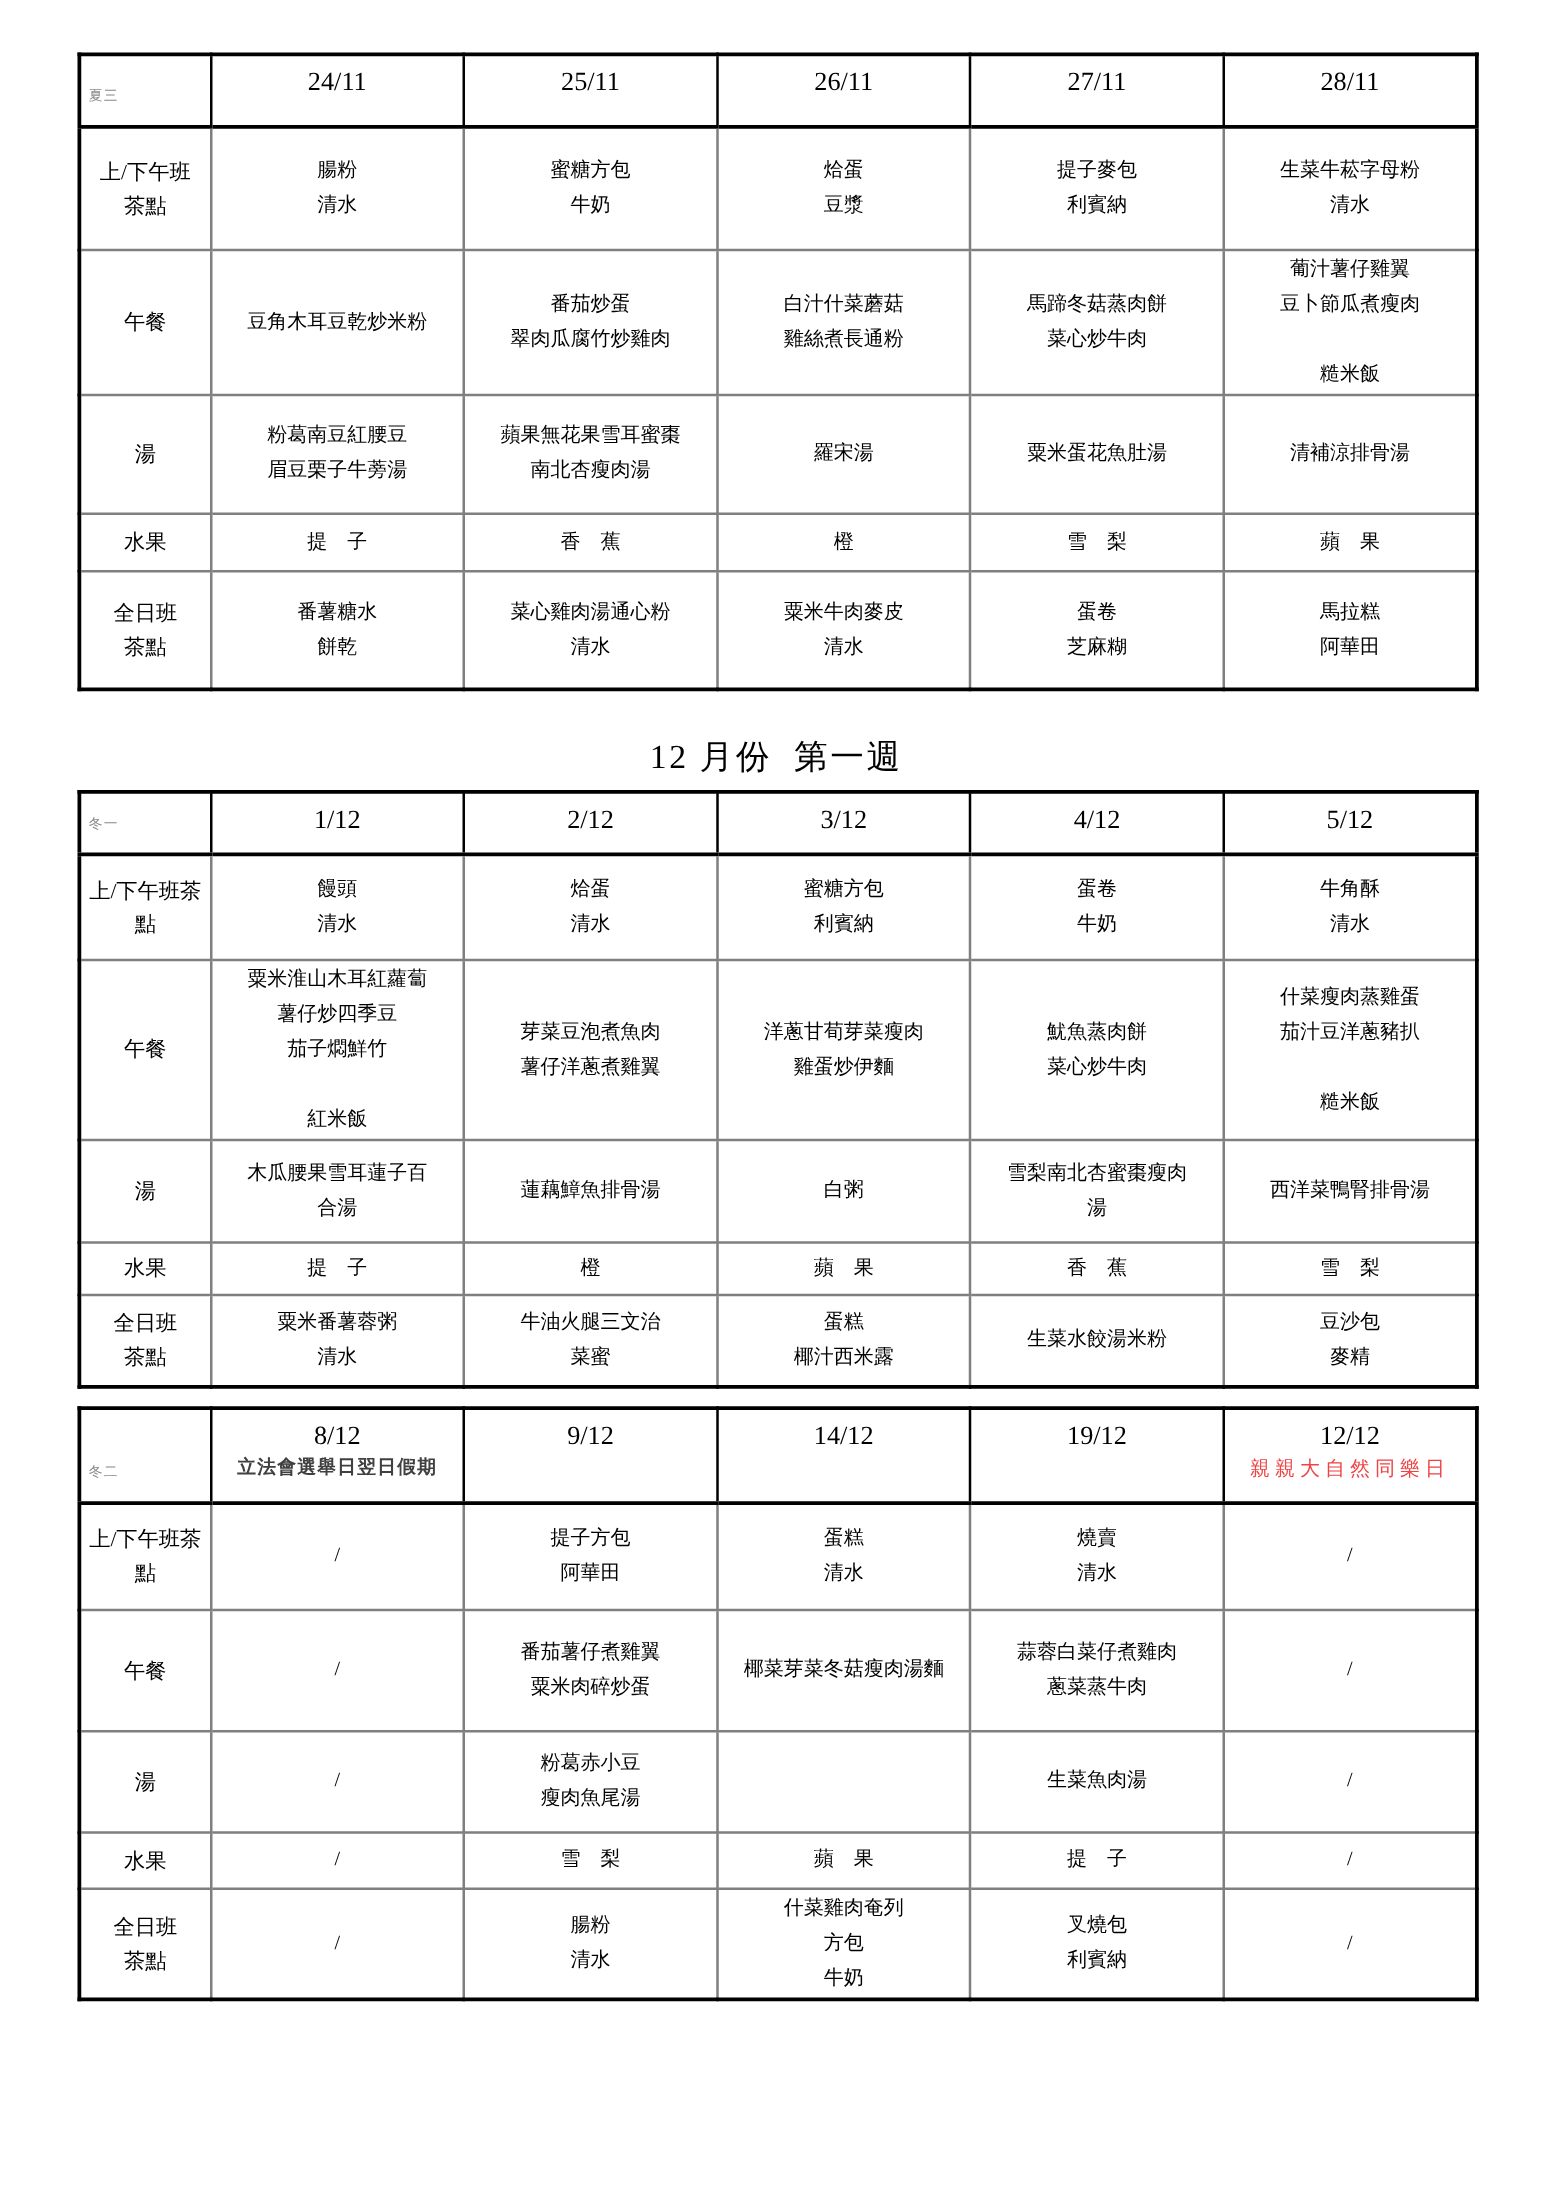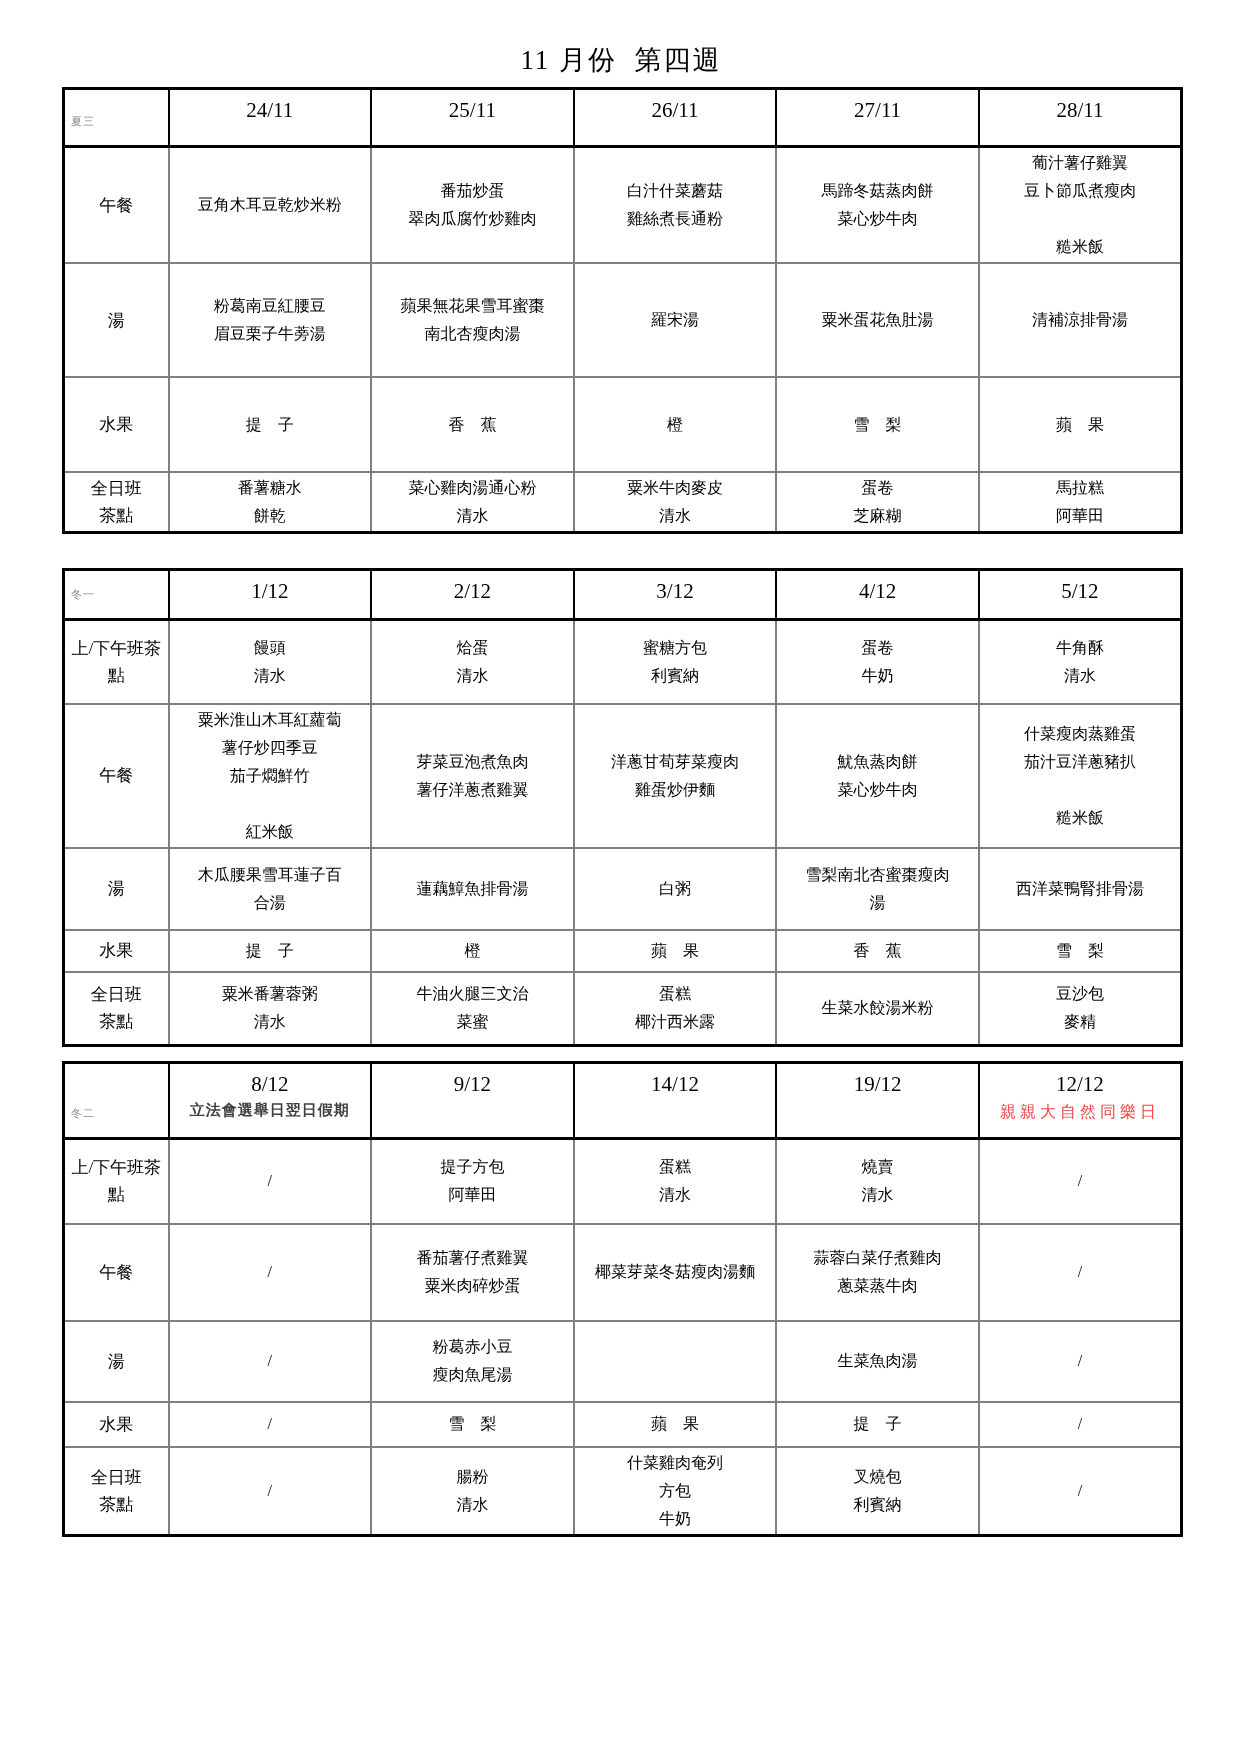--- a/index.html
+++ b/index.html
@@ -45,21 +45,20 @@
   .t2 tbody tr:nth-child(2){height:97px}
   .t2 tbody tr:nth-child(3){height:81px}
   .t2 tbody tr:nth-child(4){height:45px}
   .t2 tbody tr:nth-child(5){height:81px}
 </style>
 </head>
 <body>
 
 <div class="doc" id="tables-root">
     <section class="sec sec0">
-      <h2 class="title">11 月份  第四週</h2>
       <table class="menu t0">
         <colgroup>
           <col style="width: 105px;">
           <col style="width: 202.6px;">
           <col style="width: 202.6px;">
           <col style="width: 202.6px;">
           <col style="width: 202.6px;">
           <col style="width: 202.6px;">
         </colgroup>
         <thead>
@@ -78,20 +77,28 @@
             </th>
             <th class="date">
               <div class="date-num">27/11</div>
             </th>
             <th class="date">
               <div class="date-num">28/11</div>
             </th>
           </tr>
         </thead>
         <tbody>
+          <tr>
+            <th class="rowlabel">上/下午班<br>茶點</th>
+            <td>腸粉<br>清水</td>
+            <td>蜜糖方包<br>牛奶</td>
+            <td>烚蛋<br>豆漿</td>
+            <td>提子麥包<br>利賓納</td>
+            <td>生菜牛菘字母粉<br>清水</td>
+          </tr>
           <tr>
             <th class="rowlabel">午餐</th>
             <td>豆角木耳豆乾炒米粉</td>
             <td>番茄炒蛋<br>翠肉瓜腐竹炒雞肉</td>
             <td>白汁什菜蘑菇<br>雞絲煮長通粉</td>
             <td>馬蹄冬菇蒸肉餅<br>菜心炒牛肉</td>
             <td>葡汁薯仔雞翼<br>豆卜節瓜煮瘦肉<br><br>糙米飯</td>
           </tr>
           <tr>
             <th class="rowlabel">湯</th>
@@ -114,20 +121,21 @@
             <td>番薯糖水<br>餅乾</td>
             <td>菜心雞肉湯通心粉<br>清水</td>
             <td>粟米牛肉麥皮<br>清水</td>
             <td>蛋卷<br>芝麻糊</td>
             <td>馬拉糕<br>阿華田</td>
           </tr>
         </tbody>
       </table>
     </section>
     <section class="sec sec1">
+      <h2 class="title">12 月份  第一週</h2>
       <table class="menu t1">
         <colgroup>
           <col style="width: 105px;">
           <col style="width: 202.6px;">
           <col style="width: 202.6px;">
           <col style="width: 202.6px;">
           <col style="width: 202.6px;">
           <col style="width: 202.6px;">
         </colgroup>
         <thead>

